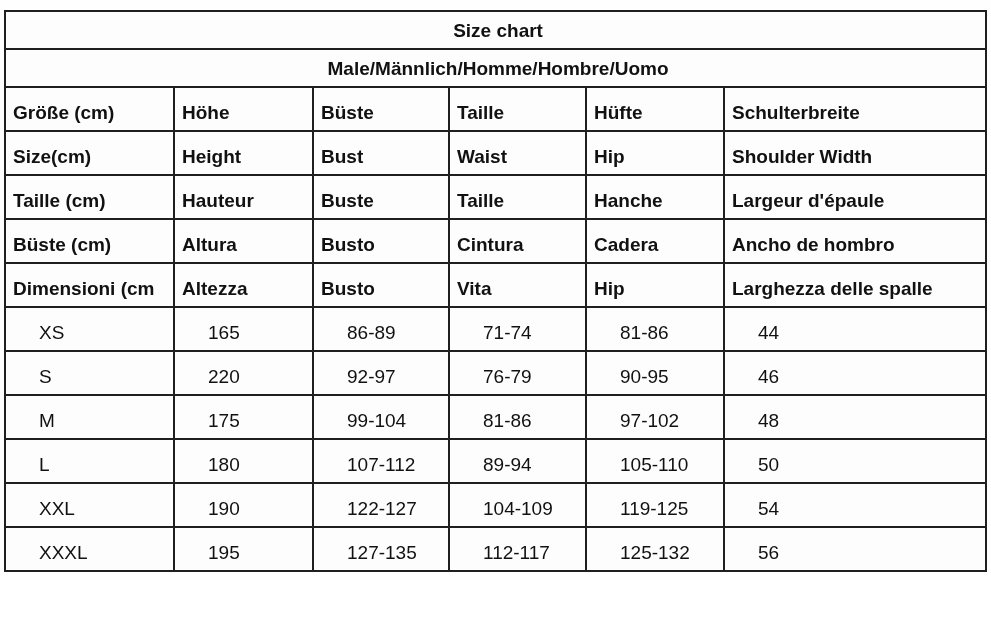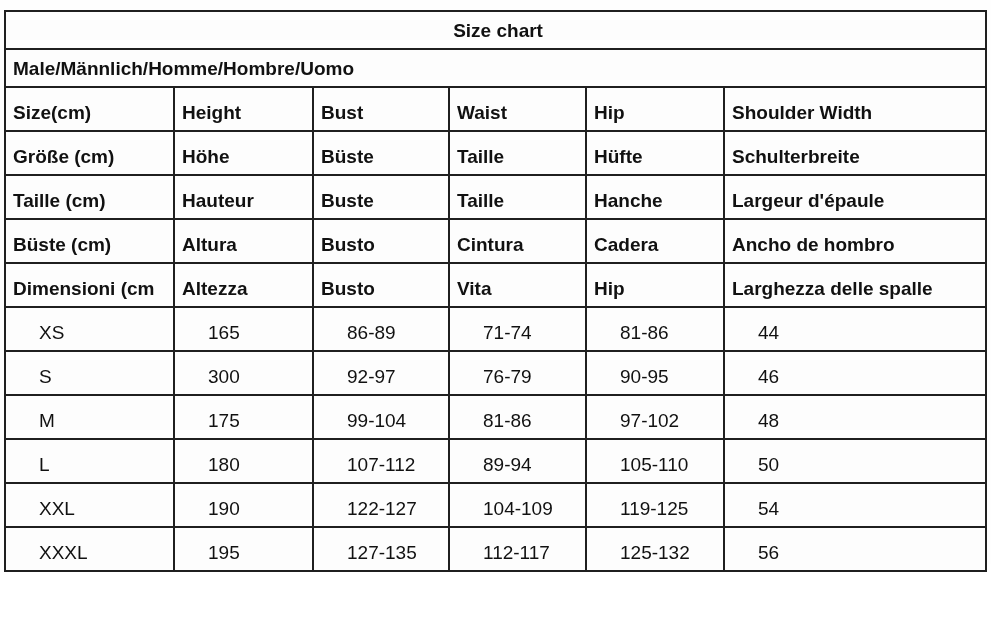--- a/index.html
+++ b/index.html
@@ -39,21 +39,21 @@
     box-sizing: border-box;
   }
   td.title-cell {
     text-align: center;
     font-weight: bold;
     font-size: 20px;
     height: 37px;
     padding-bottom: 5px;
   }
   td.subtitle-cell {
-    text-align: left;
+    text-align: center;
     font-weight: bold;
     font-size: 20px;
     height: 46px;
     padding-bottom: 7px;
   }
   tr.header-row td {
     font-weight: bold;
     height: 44px;
   }
   tr.data-row td {
@@ -77,34 +77,34 @@
       </colgroup>
     <tbody>
       <tr>
         <td class="title-cell" colspan="6">Size chart</td>
       </tr>
       <tr>
         <td class="subtitle-cell" colspan="6">Male/Männlich/Homme/Hombre/Uomo</td>
       </tr>
 
     <tr class="header-row">
+          <td>Größe (cm)</td>
+          <td>Höhe</td>
+          <td>Büste</td>
+          <td>Taille</td>
+          <td>Hüfte</td>
+          <td>Schulterbreite</td>
+        </tr>
+        <tr class="header-row">
           <td>Size(cm)</td>
           <td>Height</td>
           <td>Bust</td>
           <td>Waist</td>
           <td>Hip</td>
           <td>Shoulder Width</td>
-        </tr>
-        <tr class="header-row">
-          <td>Größe (cm)</td>
-          <td>Höhe</td>
-          <td>Büste</td>
-          <td>Taille</td>
-          <td>Hüfte</td>
-          <td>Schulterbreite</td>
         </tr>
         <tr class="header-row">
           <td>Taille (cm)</td>
           <td>Hauteur</td>
           <td>Buste</td>
           <td>Taille</td>
           <td>Hanche</td>
           <td>Largeur d'épaule</td>
         </tr>
         <tr class="header-row">
@@ -126,21 +126,21 @@
         <tr class="data-row">
           <td>XS</td>
           <td>165</td>
           <td>86-89</td>
           <td>71-74</td>
           <td>81-86</td>
           <td>44</td>
         </tr>
         <tr class="data-row">
           <td>S</td>
-          <td>300</td>
+          <td>220</td>
           <td>92-97</td>
           <td>76-79</td>
           <td>90-95</td>
           <td>46</td>
         </tr>
         <tr class="data-row">
           <td>M</td>
           <td>175</td>
           <td>99-104</td>
           <td>81-86</td>

